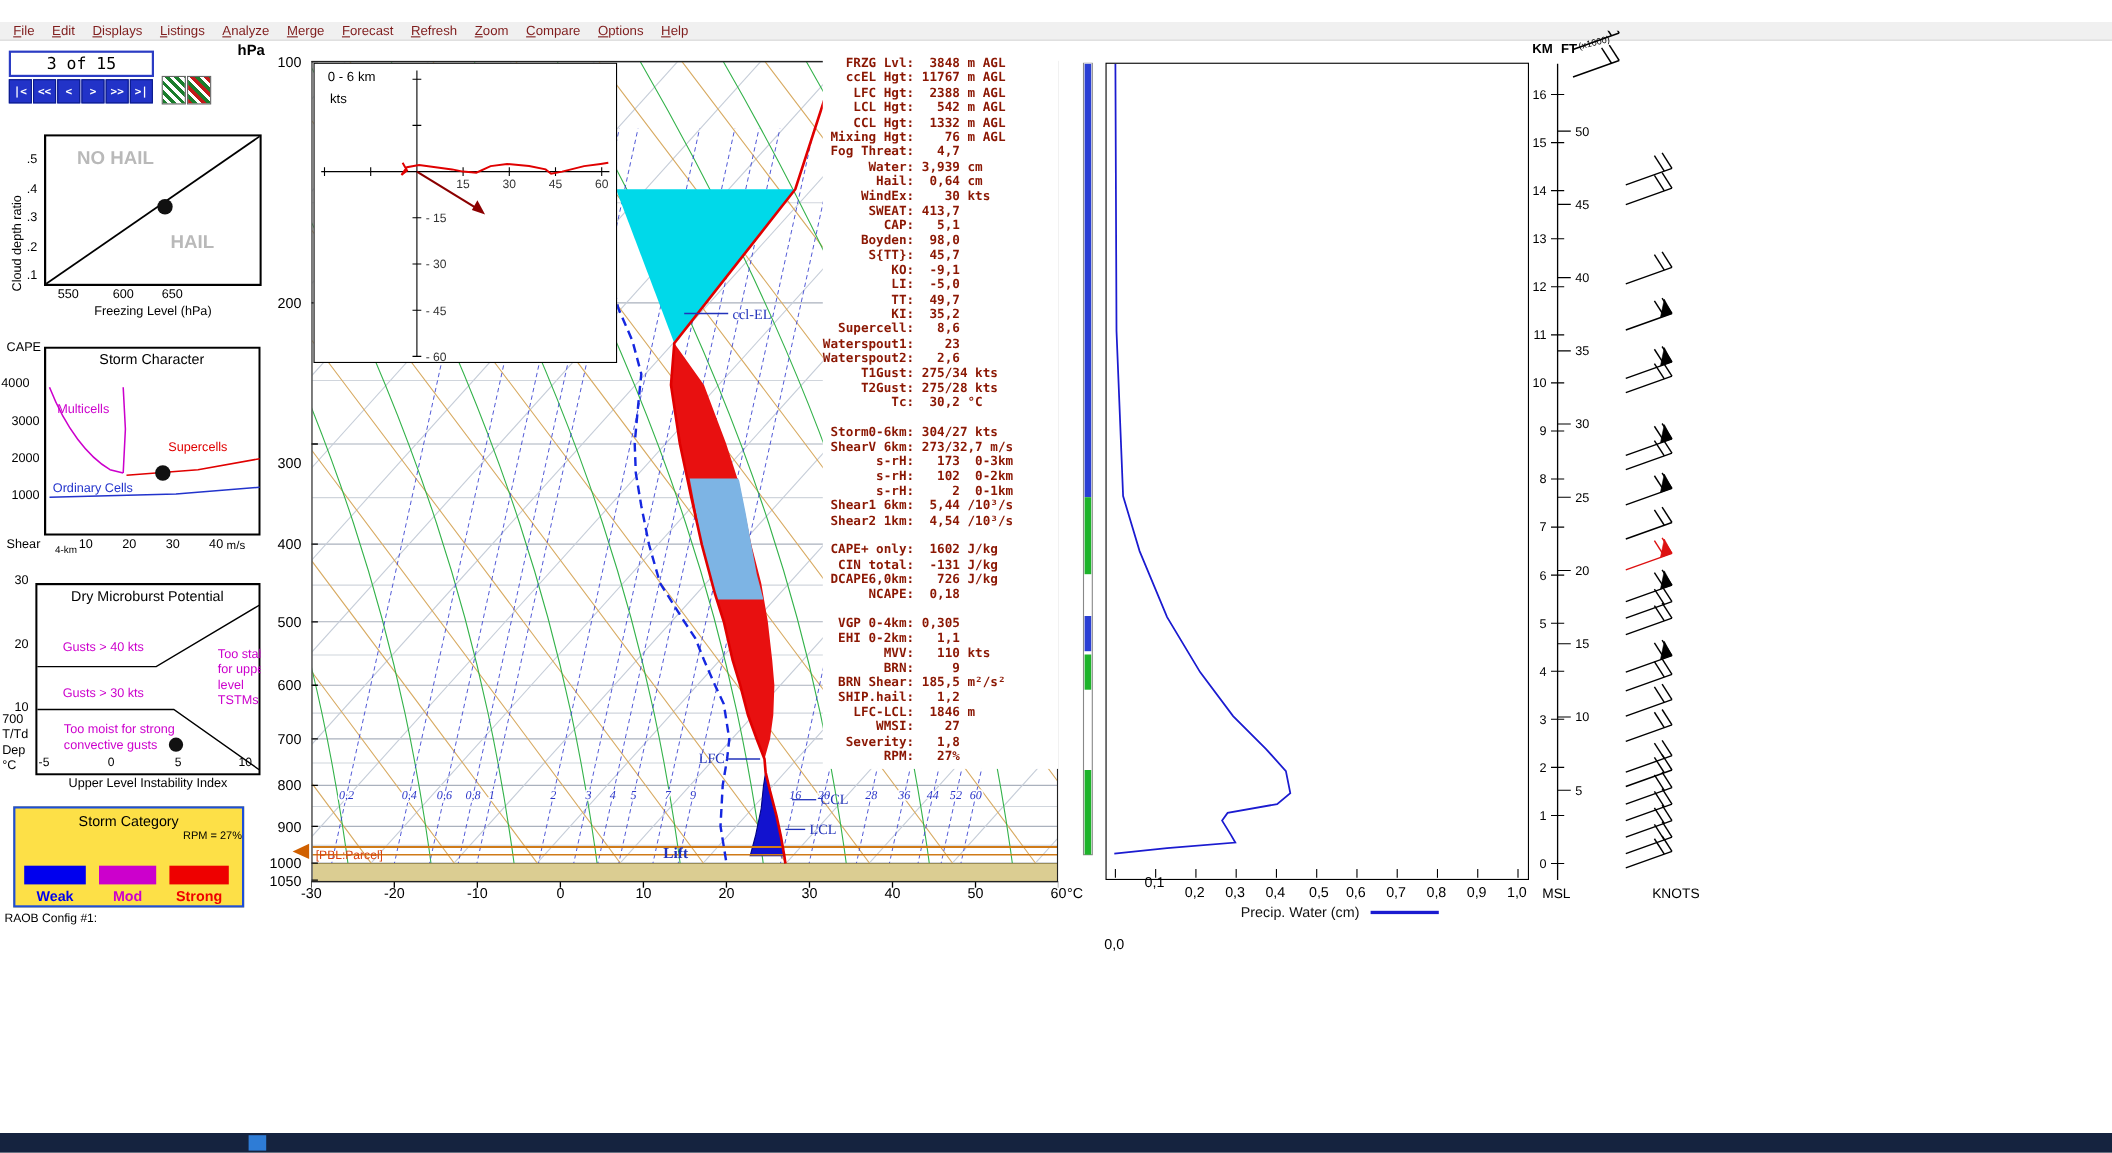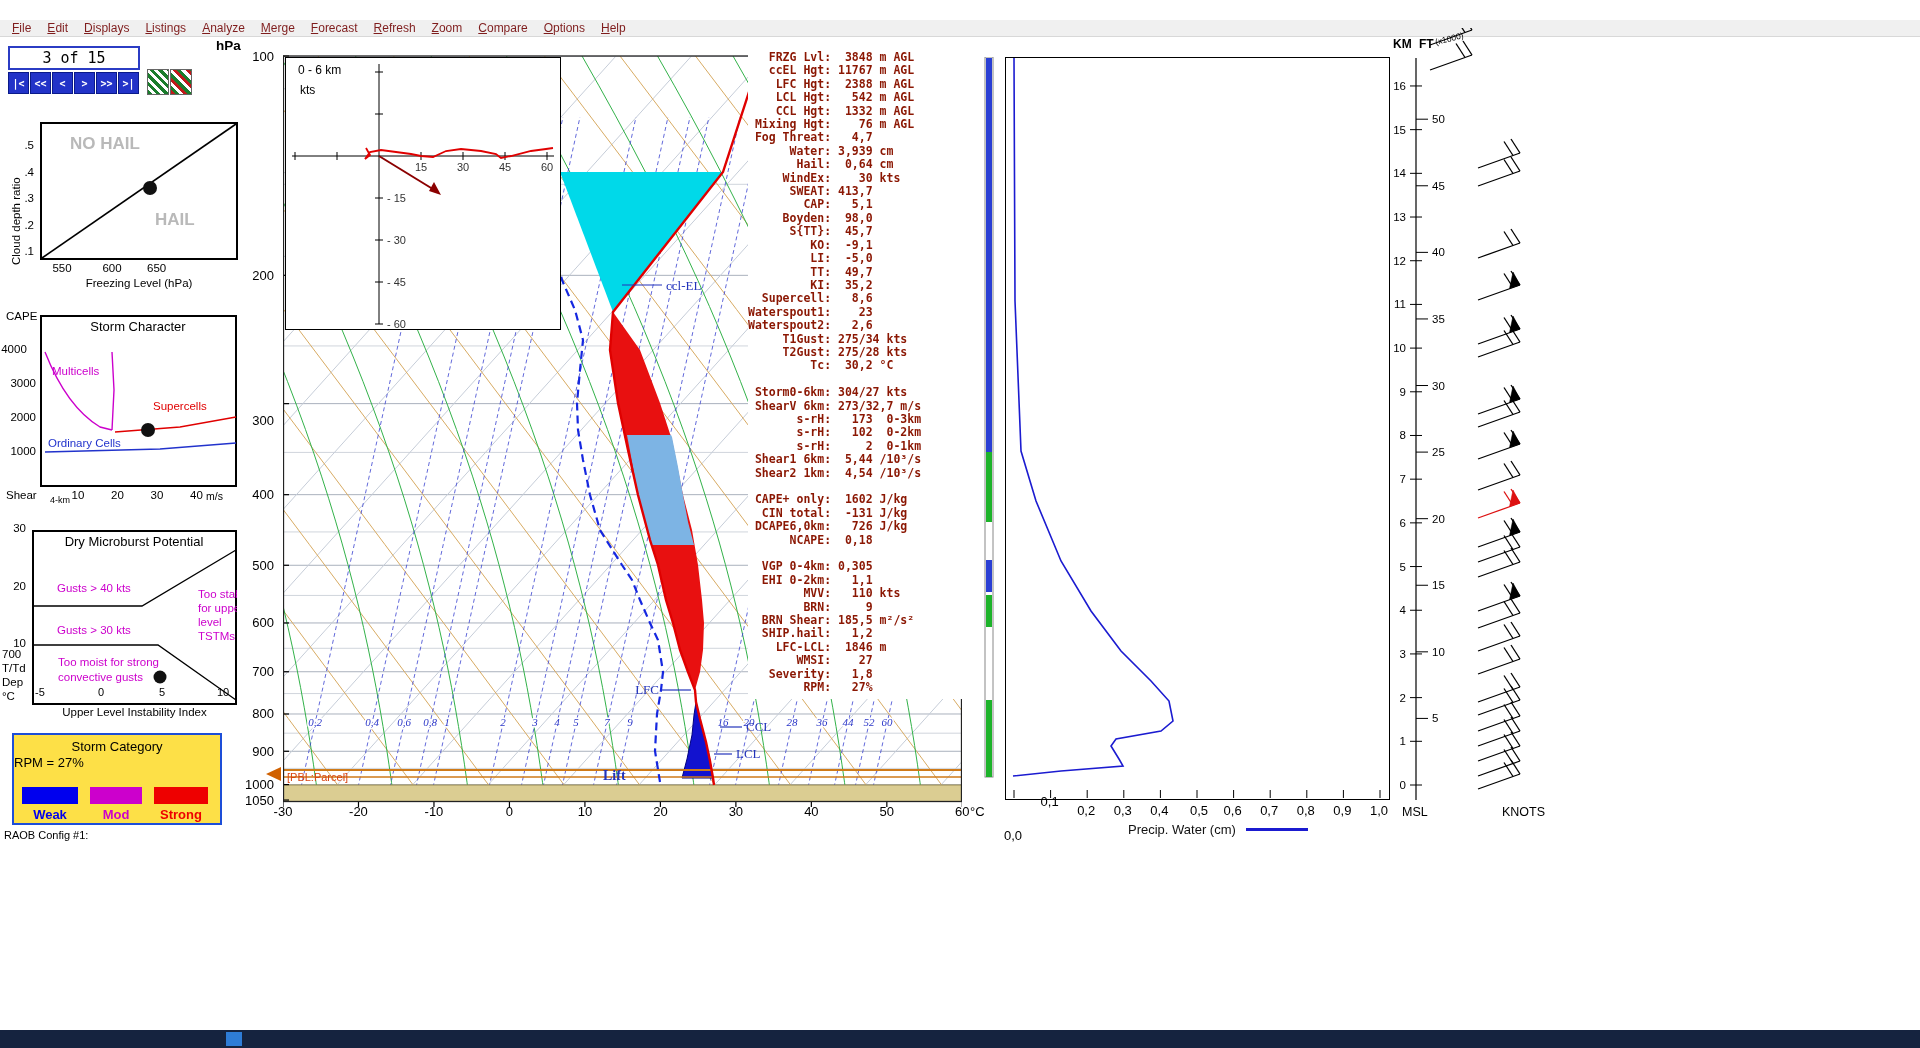--- a/index.html
+++ b/index.html
@@ -158,21 +158,21 @@
         <text x="8" y="166" class="dmx" text-anchor="middle">-5</text>
         <text x="69" y="166" class="dmx" text-anchor="middle">0</text>
         <text x="130" y="166" class="dmx" text-anchor="middle">5</text>
         <text x="191" y="166" class="dmx" text-anchor="middle">10</text>
       </g>
   </svg>
   <div class="alabel" style="left:32px;top:706px;width:205px;text-align:center">Upper Level Instability Index</div>
 
   <div class="panelbox" id="stormcat" style="left:12px;top:733px;width:210px;height:92px">
     <div class="alabel" style="left:0;top:4px;width:206px;text-align:center;font-size:13px">Storm Category</div>
-    <div class="alabel" style="left:0;top:20px;width:206px;text-align:left;font-size:13px">RPM = 27%</div>
+    <div class="alabel" style="left:0;top:20px;width:206px;text-align:right;font-size:10px">RPM = 27%</div>
   <div class="abs" style="left:8px;top:52px;width:56px;height:17px;background:#0000ee"></div>
       <div class="abs" style="left:2px;top:72px;width:68px;text-align:center;font-weight:bold;font-size:13px;color:#0000ee">Weak</div>
       <div class="abs" style="left:76px;top:52px;width:52px;height:17px;background:#cc00cc"></div>
       <div class="abs" style="left:70px;top:72px;width:64px;text-align:center;font-weight:bold;font-size:13px;color:#cc00cc">Mod</div>
       <div class="abs" style="left:140px;top:52px;width:54px;height:17px;background:#ee0000"></div>
       <div class="abs" style="left:134px;top:72px;width:66px;text-align:center;font-weight:bold;font-size:13px;color:#ee0000">Strong</div>
     </div>
 
   <svg id="skewt" class="abs" style="left:283px;top:47px;z-index:2" width="679" height="762" viewBox="0 0 679 762">
     <defs>
@@ -723,21 +723,21 @@
       <div class="alabel big" style="left:263px;top:804px;width:40px;text-align:center">-30</div>
       <div class="alabel big" style="left:338.48px;top:804px;width:40px;text-align:center">-20</div>
       <div class="alabel big" style="left:413.96000000000004px;top:804px;width:40px;text-align:center">-10</div>
       <div class="alabel big" style="left:489.44px;top:804px;width:40px;text-align:center">0</div>
       <div class="alabel big" style="left:564.9200000000001px;top:804px;width:40px;text-align:center">10</div>
       <div class="alabel big" style="left:640.4px;top:804px;width:40px;text-align:center">20</div>
       <div class="alabel big" style="left:715.88px;top:804px;width:40px;text-align:center">30</div>
       <div class="alabel big" style="left:791.36px;top:804px;width:40px;text-align:center">40</div>
       <div class="alabel big" style="left:866.84px;top:804px;width:40px;text-align:center">50</div>
       <div class="alabel big" style="left:942.32px;top:804px;width:40px;text-align:center">60</div>
-      <div class="alabel big" style="left:998px;top:828px;width:30px;text-align:center">0,0</div>
+      <div class="alabel big" style="left:998px;top:851px;width:30px;text-align:center">0,0</div>
       <div class="alabel big" style="left:1034.6px;top:794px;width:30px;text-align:center">0,1</div>
       <div class="alabel big" style="left:1071.2px;top:803px;width:30px;text-align:center">0,2</div>
       <div class="alabel big" style="left:1107.8px;top:803px;width:30px;text-align:center">0,3</div>
       <div class="alabel big" style="left:1144.4px;top:803px;width:30px;text-align:center">0,4</div>
       <div class="alabel big" style="left:1184px;top:803px;width:30px;text-align:center">0,5</div>
       <div class="alabel big" style="left:1217.6px;top:803px;width:30px;text-align:center">0,6</div>
       <div class="alabel big" style="left:1254.2px;top:803px;width:30px;text-align:center">0,7</div>
       <div class="alabel big" style="left:1290.8px;top:803px;width:30px;text-align:center">0,8</div>
       <div class="alabel big" style="left:1327.4px;top:803px;width:30px;text-align:center">0,9</div>
       <div class="alabel big" style="left:1364px;top:803px;width:30px;text-align:center">1,0</div>

